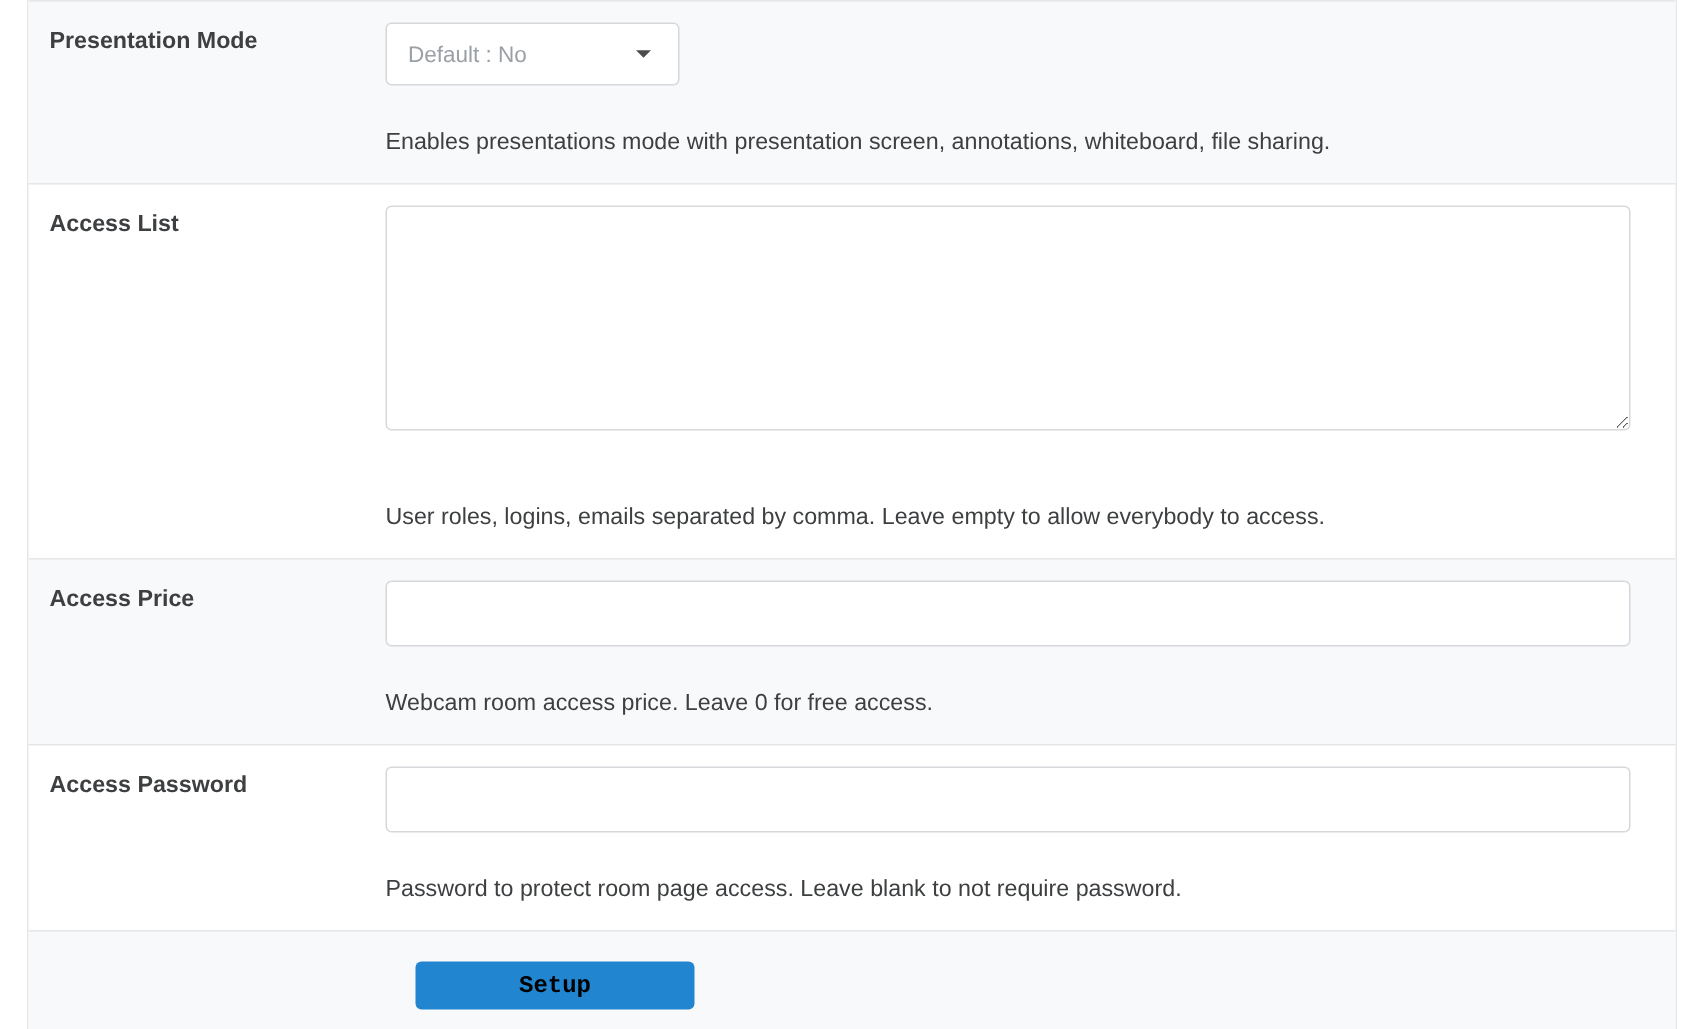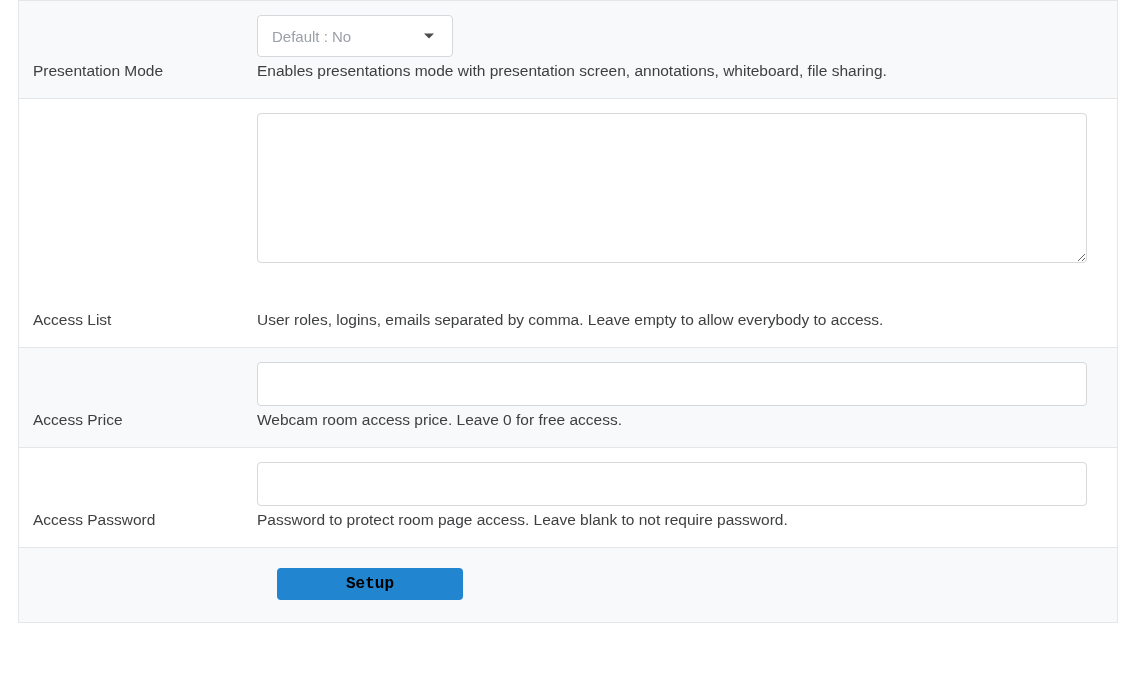--- a/index.html
+++ b/index.html
@@ -26,30 +26,31 @@
       border-top: 1px solid #e5e6e7;
       align-items: stretch;
     }
     .form-row.alt {
       background: #f8f9fa;
     }
     .label-cell {
       width: 238px;
       padding: 18px 14px;
       display: flex;
-      align-items: flex-end;
+      align-items: flex-start;
       color: #3d3f41;
       font-size: 15.5px;
+      font-weight: bold;
     }
     .input-cell {
       flex: 1;
       padding: 14px 14px 16px 0;
     }
     .desc {
-      margin-top: 4px;
+      margin-top: 28px;
       color: #3d3f41;
       font-size: 15.5px;
       line-height: 1.35;
     }
     .select-box {
       position: relative;
       width: 196px;
       height: 42px;
       border: 1px solid #d6d8db;
       border-radius: 4px;
@@ -89,21 +90,20 @@
       border: 1px solid #d6d8db;
       border-radius: 4px;
       padding: 0 12px;
       font-family: inherit;
       font-size: 15px;
       background: #fff;
     }
     .highlight-wrap {
       position: relative;
       display: inline-block;
-      margin-top: 40px;
     }
     .highlight-bg {
       position: absolute;
       left: -4px; right: -30px;
       top: -4px; bottom: -7px;
       background: #fcf551;
       border-radius: 3px 6px 40% 6px / 4px 6px 50% 8px;
       z-index: 0;
     }
     .highlight-wrap span { position: relative; z-index: 1; }

